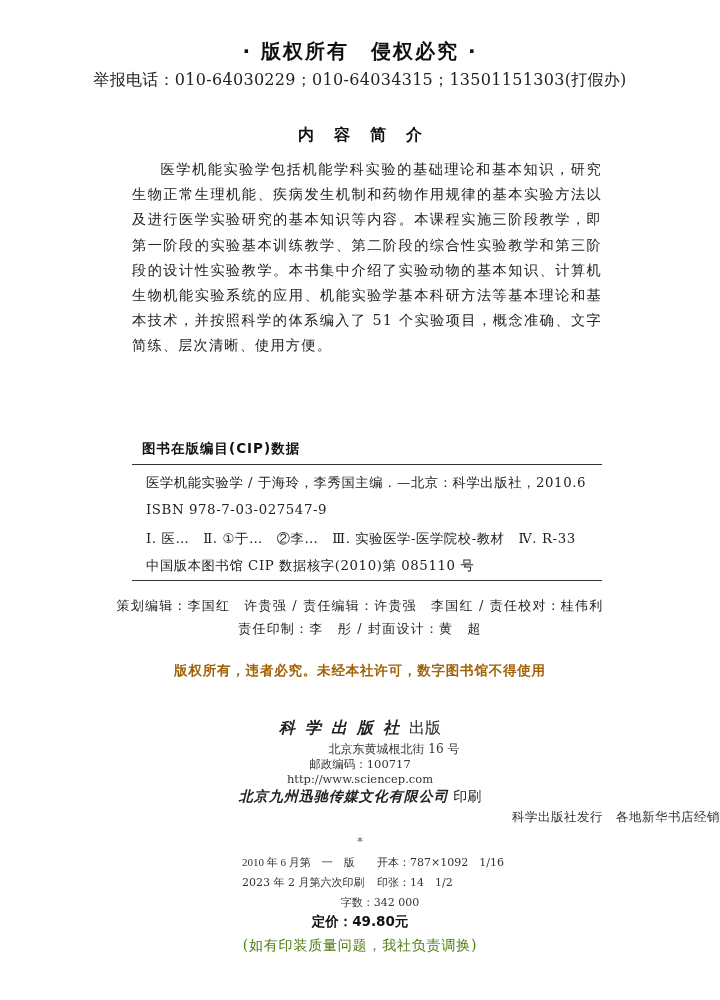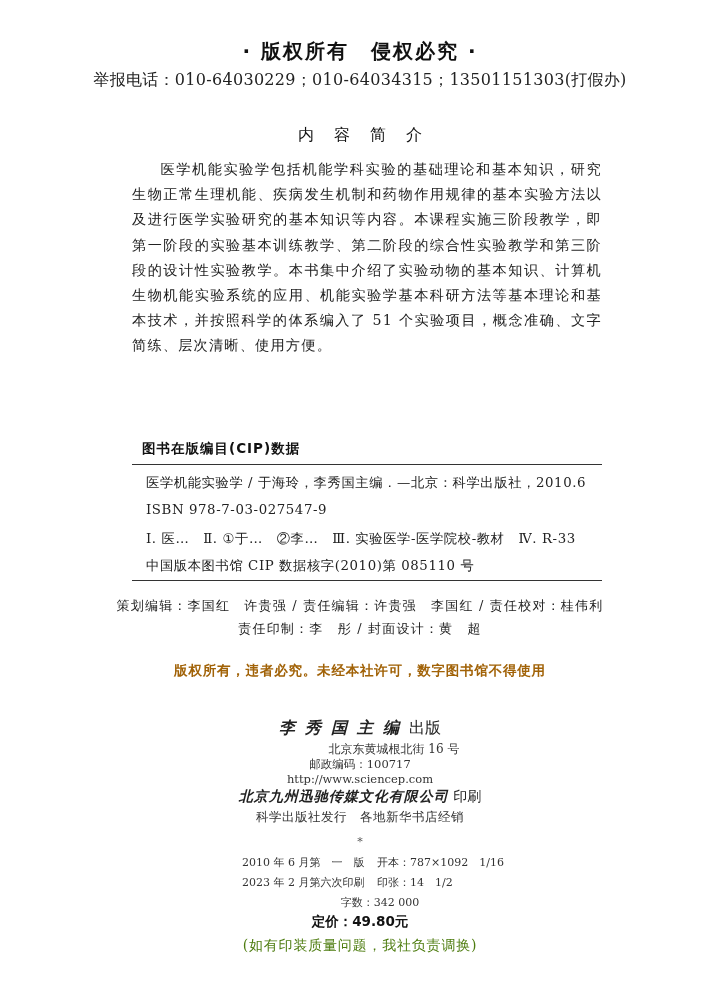--- a/index.html
+++ b/index.html
@@ -28,21 +28,21 @@
     }
     .report-phone {
       top: 70px;
       font-size: 16px;
       letter-spacing: 0.3px;
       color: #222;
     }
     .intro-title {
       top: 125px;
       font-family: "DejaVu Sans", "Liberation Sans", sans-serif;
-      font-weight: normal;
+      font-weight: bold;
       font-size: 16px;
       letter-spacing: 20px;
       padding-left: 20px;
       box-sizing: border-box;
       color: #111;
     }
     .intro-body {
       left: 132px;
       width: 470px;
       top: 157px;
@@ -118,20 +118,21 @@
     .printer .printer-name {
       font-weight: bold;
       font-style: italic;
       letter-spacing: 1px;
     }
     .distrib {
       top: 809px;
       font-size: 12.5px;
       letter-spacing: 0.5px;
       color: #333;
+      text-align: right;
     }
     .star {
       top: 835px;
       font-size: 11px;
       color: #555;
     }
     .spec-row {
       font-size: 11px;
       color: #333;
       white-space: nowrap;
@@ -168,32 +169,32 @@
 <div class="abs cip-line" style="top:530px;">Ⅰ. 医…　Ⅱ. ①于…　②李…　Ⅲ. 实验医学-医学院校-教材　Ⅳ. R-33</div>
 <div class="abs cip-line" style="top:557px;">中国版本图书馆 CIP 数据核字(2010)第 085110 号</div>
 <div class="abs cip-rule" style="top:580px;"></div>
 
 <div class="abs center credits" style="top:597px;">策划编辑：李国红　许贵强 / 责任编辑：许贵强　李国红 / 责任校对：桂伟利</div>
 <div class="abs center credits" style="top:620px;">责任印制：李　彤 / 封面设计：黄　超</div>
 
 <div class="abs center notice">版权所有，违者必究。未经本社许可，数字图书馆不得使用</div>
 
 <div class="abs center publisher">
-  <span class="pub-name">李秀国主编</span><span>出版</span>
+  <span class="pub-name">科学出版社</span><span>出版</span>
 </div>
 <div class="abs center small-line" style="top:741px; font-size:12px;padding-left:34px;">北京东黄城根北街 16 号</div>
 <div class="abs center small-line" style="top:757px;">邮政编码：100717</div>
 <div class="abs center small-line" style="top:772px;">http://www.sciencep.com</div>
 
 <div class="abs center printer">
   <span class="printer-name">北京九州迅驰传媒文化有限公司</span>&nbsp;<span>印刷</span>
 </div>
 <div class="abs center distrib">科学出版社发行　各地新华书店经销</div>
 <div class="abs center star">*</div>
 
-<div class="abs spec-row" style="top:855px; left:242px;">2010 年 6 月第　一　版</div>
+<div class="abs spec-row" style="top:855px; left:242px;font-family:Liberation Serif, serif;">2010 年 6 月第　一　版</div>
 <div class="abs spec-row" style="top:855px; left:377px;">开本：787×1092　1/16</div>
 <div class="abs spec-row" style="top:875px; left:242px;">2023 年 2 月第六次印刷</div>
 <div class="abs spec-row" style="top:875px; left:377px;">印张：14　1/2</div>
 <div class="abs center spec-row" style="top:895px;padding-left:20px;">字数：342 000</div>
 
 <div class="abs center price">定价：49.80元</div>
 <div class="abs center exchange">(如有印装质量问题，我社负责调换)</div>
 
 </body></html>

